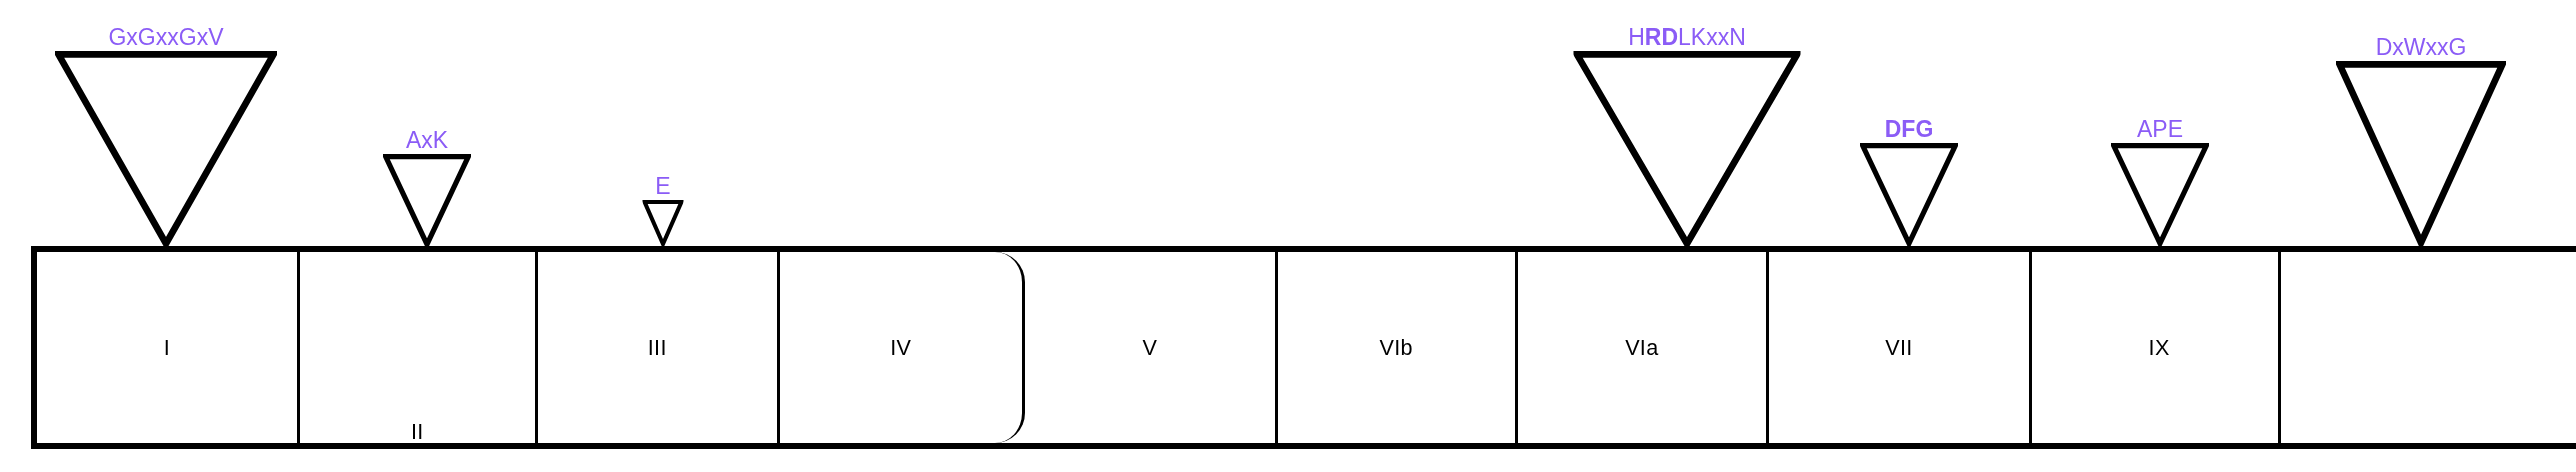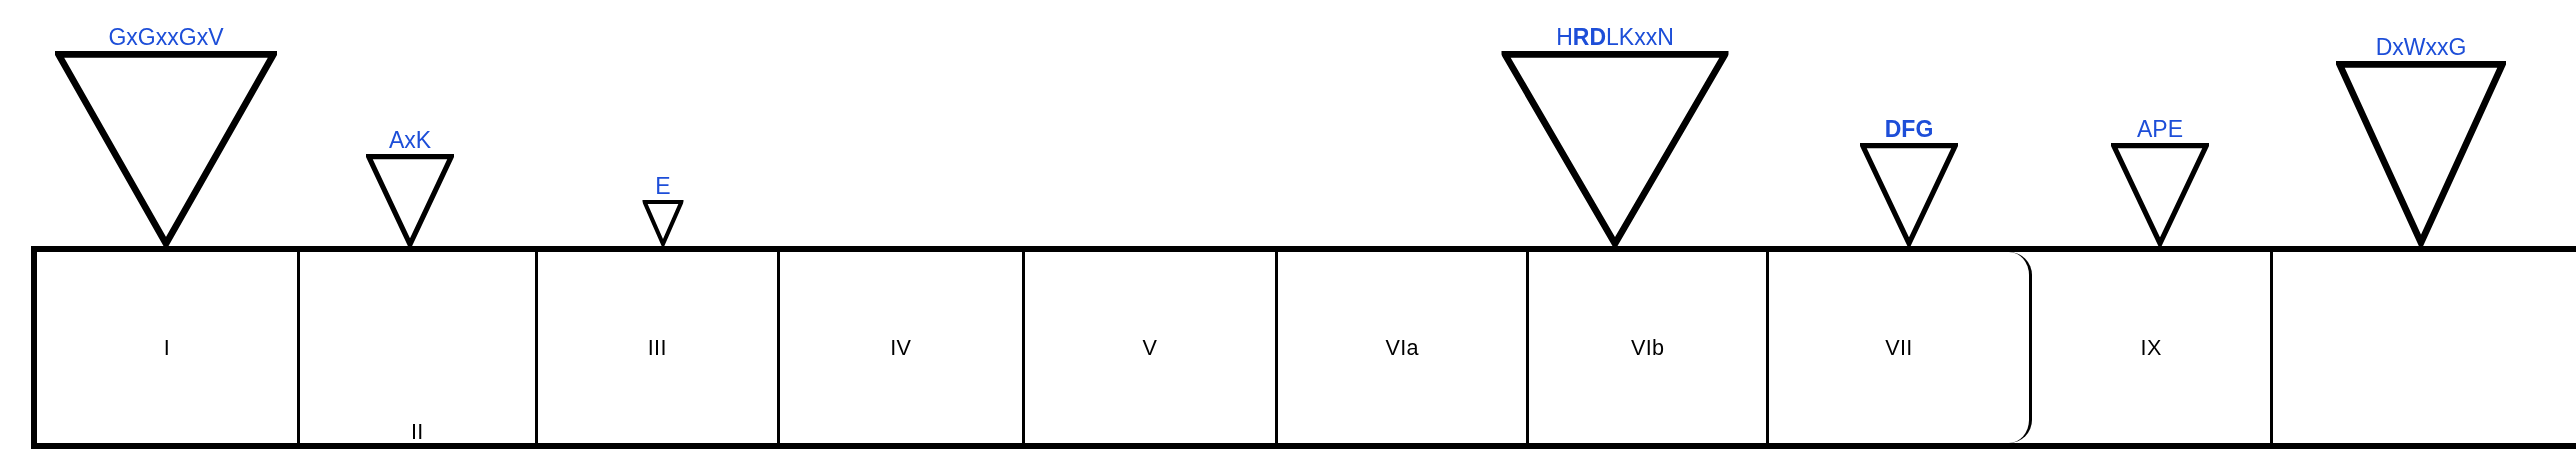--- a/index.html
+++ b/index.html
@@ -56,21 +56,21 @@
     position: absolute;
     transform: translateX(-50%);
     display: flex;
     flex-direction: column;
     align-items: center;
   }
   .marker-label {
     font-size: 23px;
     line-height: 1.05;
     white-space: nowrap;
-    color: #1d4ed8;
+    color: #8b5cf6;
     margin-bottom: 2.1px;
     user-select: none;
   }
   .marker-label b {
     font-weight: bold;
   }
   .marker-triangle {
     display: block;
   }
   .marker-triangle polygon {
@@ -84,33 +84,33 @@
 
 <div id="stage">
 
   <div id="marker-layer">
       <div class="marker" style="left: 166px; top: 25px;">
         <div class="marker-label"><span>GxGxxGxV</span></div>
         <svg class="marker-triangle" width="222" height="196" viewBox="0 0 430 380">
           <polygon points="6.5,6.5 423.5,6.5 215,373.5" stroke-width="13"></polygon>
         </svg>
       </div>
-      <div class="marker" style="left: 410px; top: 128px;">
+      <div class="marker" style="left: 427px; top: 128px;">
         <div class="marker-label"><span>AxK</span></div>
         <svg class="marker-triangle" width="88" height="93" viewBox="0 0 170 180">
           <polygon points="5,5 165,5 85,175" stroke-width="10"></polygon>
         </svg>
       </div>
       <div class="marker" style="left: 663px; top: 174px;">
         <div class="marker-label"><span>E</span></div>
         <svg class="marker-triangle" width="41" height="46" viewBox="0 0 80 90">
           <polygon points="4,4 76,4 40,86" stroke-width="8"></polygon>
         </svg>
       </div>
-      <div class="marker" style="left: 1615px; top: 25px;">
+      <div class="marker" style="left: 1687px; top: 25px;">
         <div class="marker-label"><span>H</span><b>RD</b><span>LKxxN</span></div>
         <svg class="marker-triangle" width="227" height="196" viewBox="0 0 440 380">
           <polygon points="6.5,6.5 433.5,6.5 220,373.5" stroke-width="13"></polygon>
         </svg>
       </div>
       <div class="marker" style="left: 1909px; top: 117px; font-weight: bold;">
         <div class="marker-label"><span>DFG</span></div>
         <svg class="marker-triangle" width="98" height="103" viewBox="0 0 190 200">
           <polygon points="5,5 185,5 95,195" stroke-width="10"></polygon>
         </svg>
@@ -132,35 +132,35 @@
   <div id="domain-bar" style="left: 31px; width: 2985px;">
       <div class="segment" style="flex: 0 0 8.83825%;">
         <span class="segment-label">I</span>
       </div>
       <div class="segment" style="flex: 0 0 8.00967%; align-items: flex-end;">
         <span class="segment-label">II</span>
       </div>
       <div class="segment" style="flex: 0 0 8.1305%; justify-content: center;">
         <span class="segment-label">III</span>
       </div>
-      <div class="segment" style="flex: 0 0 8.25134%;">
+      <div class="segment" style="flex: 0 0 8.25134%; border-radius: 30px;">
         <span class="segment-label">IV</span>
       </div>
       <div class="segment" style="flex: 0 0 8.51027%;">
         <span class="segment-label">V</span>
       </div>
+      <div class="segment" style="flex: 0 0 8.06145%;">
+        <span class="segment-label">VIb</span>
+      </div>
       <div class="segment" style="flex: 0 0 8.45848%;">
         <span class="segment-label">VIa</span>
       </div>
-      <div class="segment" style="flex: 0 0 8.06145%;">
-        <span class="segment-label">VIb</span>
-      </div>
-      <div class="segment" style="flex: 0 0 8.83825%; border-radius: 23px;">
+      <div class="segment" style="flex: 0 0 8.83825%;">
         <span class="segment-label">VII</span>
       </div>
-      <div class="segment" style="flex: 0 0 8.1305%;">
+      <div class="segment" style="flex: 0 0 8.1305%; margin-left: 8px;">
         <span class="segment-label">IX</span>
       </div>
       <div class="segment" style="flex: 0 0 7.61264%;"></div>
     </div>
 
 </div>
 
 
 </body></html>

